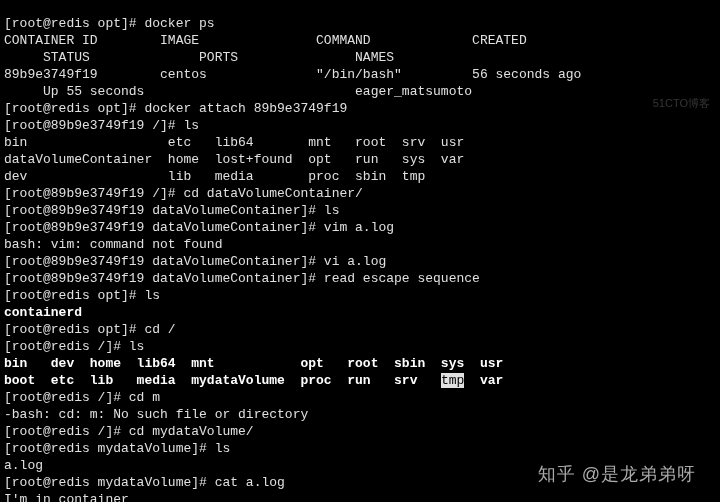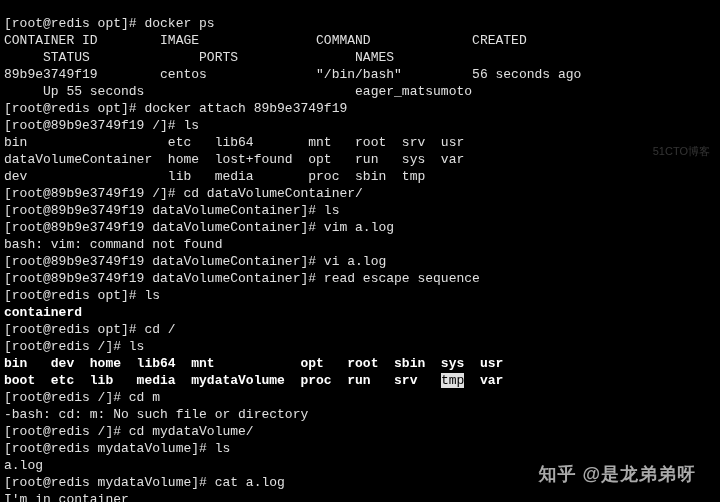--- a/index.html
+++ b/index.html
@@ -25,31 +25,29 @@
   .watermark {
     position: absolute;
     right: 24px;
     bottom: 16px;
     color: #bdbdbd;
     font-family: "Microsoft YaHei", "PingFang SC", sans-serif;
     font-size: 18px;
     letter-spacing: 1px;
     opacity: 0.9;
     pointer-events: none;
-    font-weight: bold;
   }
   .watermark2 {
     position: absolute;
     right: 10px;
     top: 96px;
     color: rgba(150,150,150,0.35);
     font-family: "Microsoft YaHei", "PingFang SC", sans-serif;
     font-size: 11px;
     pointer-events: none;
-    margin-top: 48px;
   }
 </style>
 </head>
 <body>
 
 <pre id="terminal"><span><span>[root@redis opt]# docker ps</span></span>
 <span><span>CONTAINER ID        IMAGE               COMMAND             CREATED</span></span>
 <span><span>     STATUS              PORTS               NAMES</span></span>
 <span><span>89b9e3749f19        centos              "/bin/bash"         56 seconds ago</span></span>
 <span><span>     Up 55 seconds                           eager_matsumoto</span></span>

